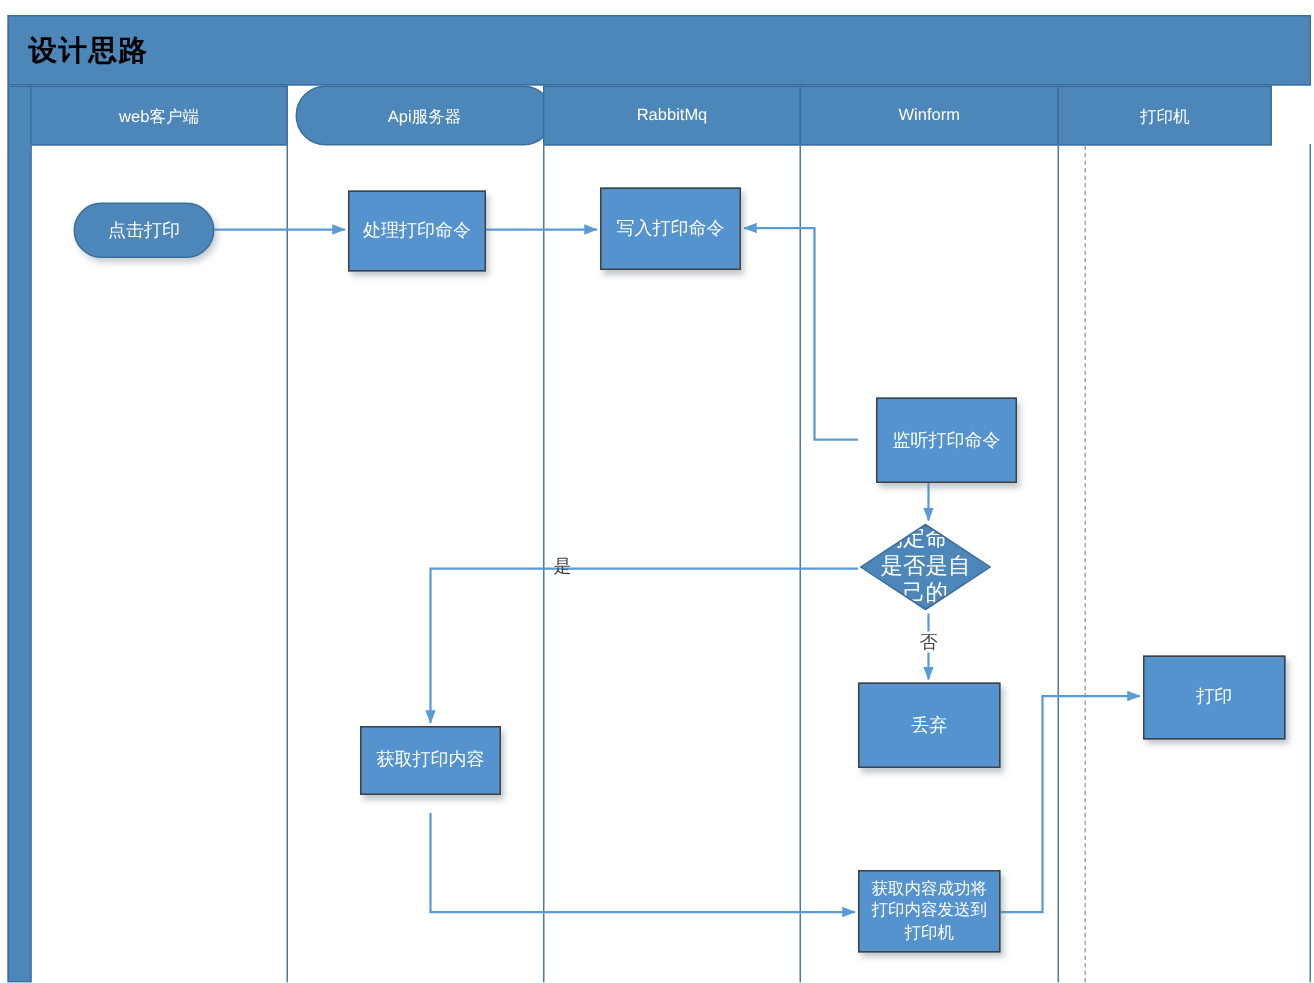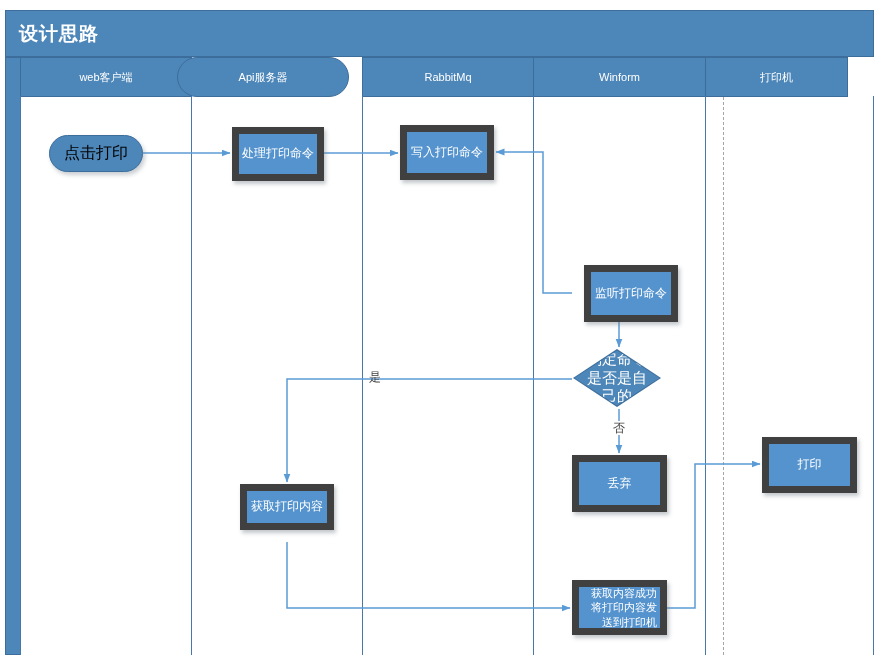--- a/index.html
+++ b/index.html
@@ -9,44 +9,44 @@
     -webkit-font-smoothing:antialiased;
   }
   .abs{position:absolute;box-sizing:border-box;}
 
   
   .title-bar{
     left:5px;top:10px;width:869px;height:47px;
     background:#4d86b8;border:1px solid #3d6d9b;
     display:flex;align-items:center;
   }
-  .title-bar .ttl{color:#ffffff;font-size:19px;font-weight:bold;padding-left:13px;letter-spacing:1px;}
+  .title-bar .ttl{color:#000000;font-size:19px;font-weight:bold;padding-left:13px;letter-spacing:1px;}
   .side-strip{
     left:5px;top:57px;width:16px;height:598px;
     background:#4d86b8;border:1px solid #3d6d9b;
   }
   .lane-head{
     top:57px;height:40px;background:#4d86b8;border:1px solid #3d6d9b;
     display:flex;align-items:center;justify-content:center;
     color:#fff;font-size:11px;
   }
   .lane-line{width:1px;top:96px;height:559px;background:#4878aa;}
   .dashed-line{left:723px;top:97px;height:558px;width:0;border-left:1px dashed #a6a6a6;}
 
   
   .node{
-    background:#5593ce;border:7px solid #404040;
+    background:#5593ce;border:1px solid #404040;
     box-shadow:2px 3px 4px rgba(120,130,140,.45);
     color:#fff;font-size:12px;line-height:1.3;
-    display:flex;align-items:center;justify-content:center;text-align:right;
+    display:flex;align-items:center;justify-content:center;text-align:center;
   }
   .stadium{
     background:#4d86b8;border:1px solid #3d6d9b;border-radius:19px;
     box-shadow:2px 3px 4px rgba(120,130,140,.4);
-    color:#000000;font-size:16px;
+    color:#ffffff;font-size:12px;
     display:flex;align-items:center;justify-content:center;text-align:center;
   }
   .diamond-outer{
     clip-path:polygon(50% 0,100% 50%,50% 100%,0 50%);
     background:#3d6d9b;
     filter:drop-shadow(2px 3px 2px rgba(120,130,140,.4));
   }
   .diamond-inner{
     position:absolute;left:1.5px;top:1.5px;right:1.5px;bottom:1.5px;
     clip-path:polygon(50% 0,100% 50%,50% 100%,0 50%);
@@ -67,21 +67,21 @@
 
 <div class="abs title-bar">
   <span class="ttl">设计思路</span>
 </div>
 
 <div class="abs side-strip"></div>
 
 <div class="abs lane-head" style="left:20px;width:172px;">
     <span>web客户端</span>
   </div>
-<div class="abs lane-head" style="left:177px;width:172px;border-radius:20px;">
+<div class="abs lane-head" style="left:197px;width:172px;border-radius:20px;">
     <span>Api服务器</span>
   </div>
 <div class="abs lane-head" style="left:362px;width:172px;">
     <span>RabbitMq</span>
   </div>
 <div class="abs lane-head" style="left:533px;width:173px;">
     <span>Winform</span>
   </div>
 <div class="abs lane-head" style="left:705px;width:143px;">
     <span>打印机</span>

